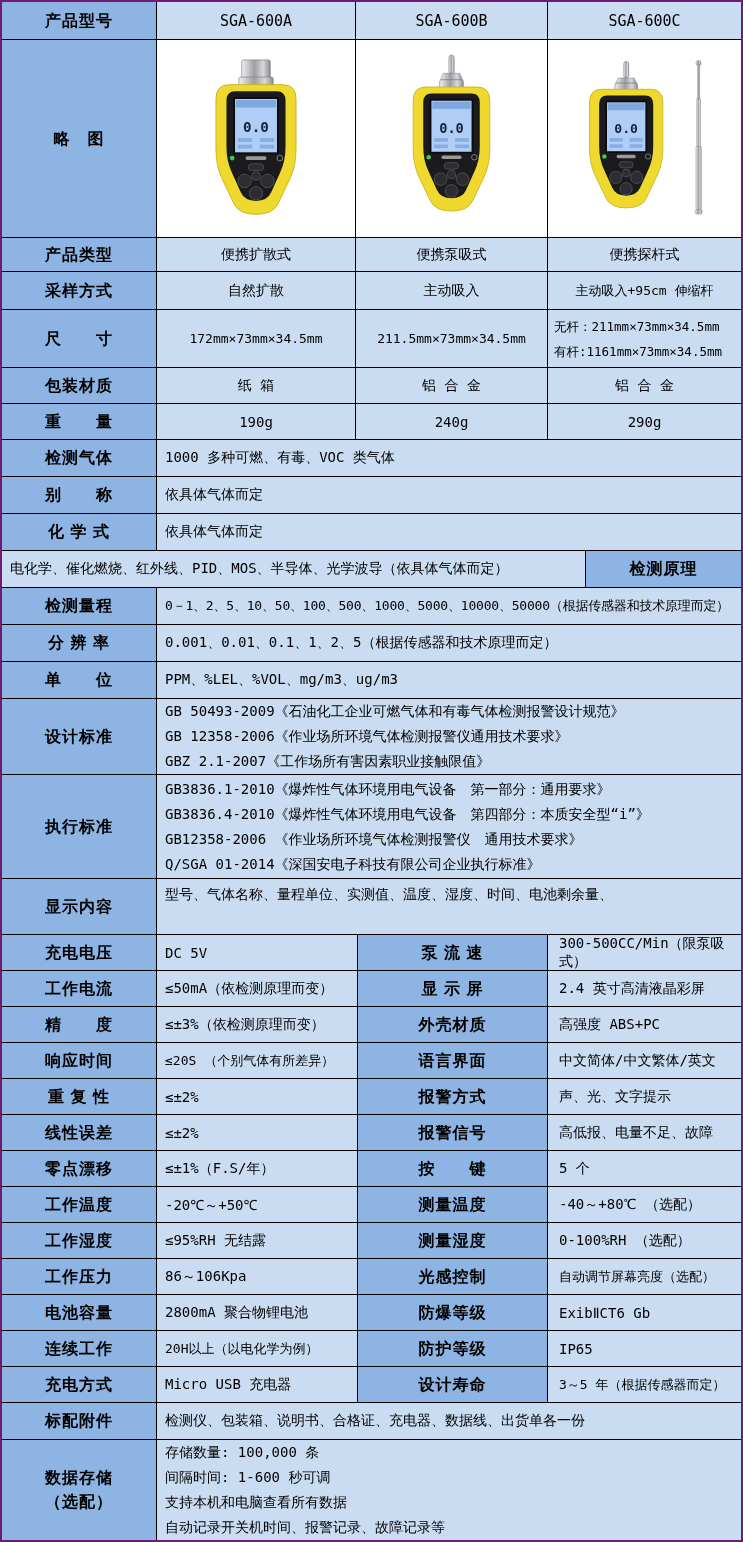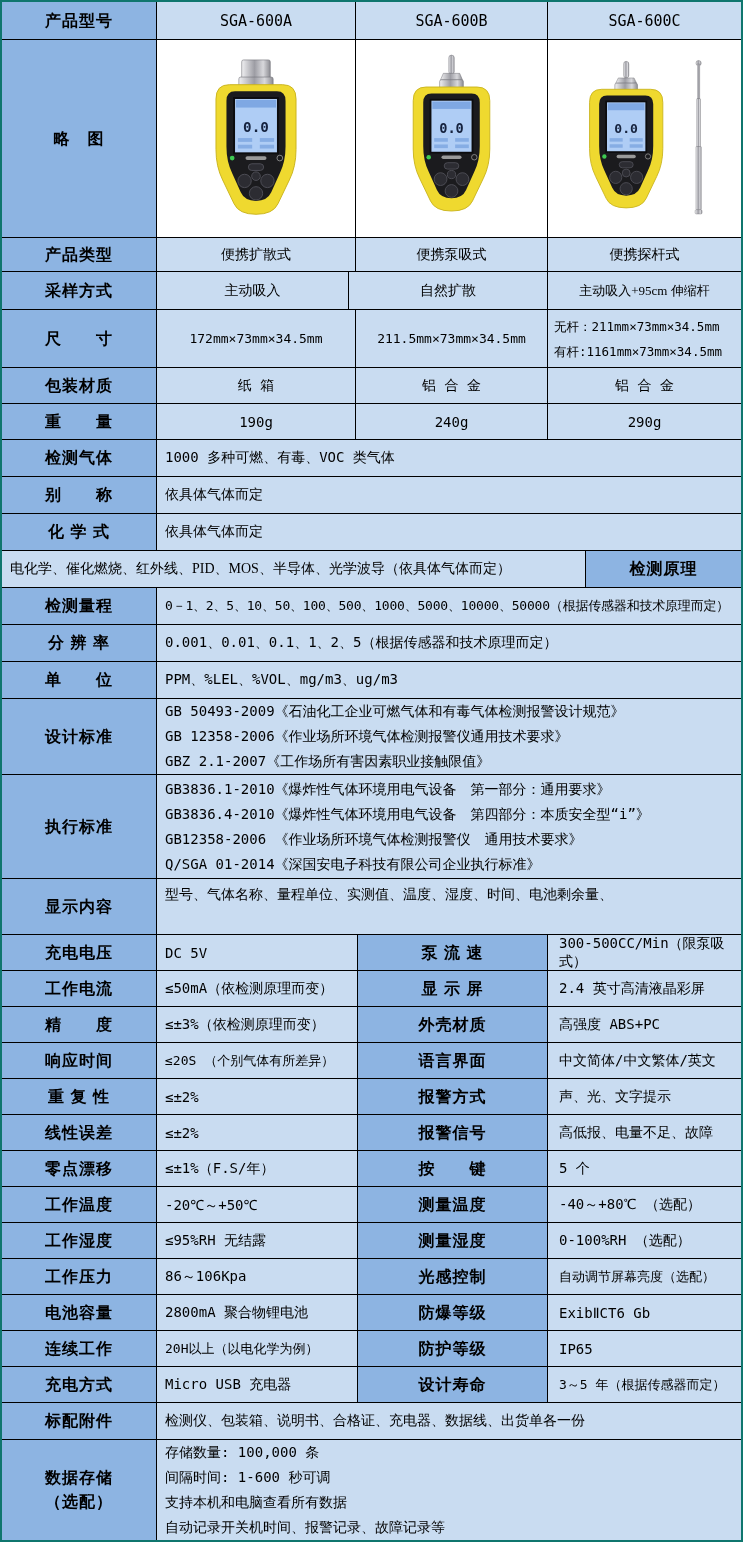--- a/index.html
+++ b/index.html
@@ -1,19 +1,19 @@
 <!DOCTYPE html>
 <html><head>
 <meta charset="utf-8">
 <style>
   html,body{margin:0;padding:0;background:#ffffff;}
   body{width:743px;font-family:"Liberation Sans",sans-serif;color:#000;}
   .spec-table{
     width:743px;height:1542px;box-sizing:border-box;
-    border:2px solid #0f766e;display:flex;flex-direction:column;overflow:hidden;
+    border:2px solid #701a75;display:flex;flex-direction:column;overflow:hidden;
     background:#C9DCF1;
   }
   .row{display:flex;border-bottom:1.5px solid #000;box-sizing:border-box;flex:0 0 auto;}
   .row:last-child{border-bottom:none;}
   .cell{box-sizing:border-box;border-right:1.5px solid #000;display:flex;align-items:center;justify-content:center;overflow:hidden;}
   .cell:last-child{border-right:none;}
   .lbl{background:#8DB4E2;font-weight:bold;font-size:16px;letter-spacing:1px;text-align:center;white-space:pre;flex-direction:column;line-height:24px;}
   .val{background:#C9DCF1;font-size:14px;font-family:"DejaVu Sans Mono","Liberation Sans",sans-serif;}
   .img-cell{background:#ffffff;padding:18px;}
   .w-l{width:155px;}
@@ -40,21 +40,21 @@
   .r-acc{height:37px;}
   .r-store{height:100px;}
   .lines{flex-direction:column;align-items:flex-start;justify-content:center;}
   .lines .line{line-height:25px;white-space:nowrap;}
   .r-exec .line{line-height:25px;}
   .r-disp .line{line-height:26px;margin-top:40px;}
   .size-c{flex-direction:column;align-items:flex-start;justify-content:center;padding-left:6px;font-size:12.5px;}
   .size-c .line{line-height:25px;white-space:nowrap;}
   .fs13{font-size:13px;}
   .tight{font-size:13px;letter-spacing:-0.2px;white-space:nowrap;}
-  .nowrap{white-space:nowrap;font-family:Liberation Serif, serif;}
+  .nowrap{white-space:nowrap;}
   svg text{font-family:"DejaVu Sans Mono","Liberation Sans",sans-serif;}
 </style>
 </head>
 <body>
 
 <div class="spec-table">
 
   <div class="row r-h">
     <div class="cell lbl w-l">产品型号</div>
     <div class="cell val hdr-model w-a">SGA-600A</div>
@@ -189,22 +189,22 @@
   </div>
 
   <div class="row r-type">
     <div class="cell lbl w-l">产品类型</div>
     <div class="cell val w-a">便携扩散式</div>
     <div class="cell val w-b">便携泵吸式</div>
     <div class="cell val w-c">便携探杆式</div>
   </div>
   <div class="row r-sample">
     <div class="cell lbl w-l">采样方式</div>
+    <div class="cell val w-a">自然扩散</div>
     <div class="cell val w-b">主动吸入</div>
-    <div class="cell val w-a">自然扩散</div>
     <div class="cell val w-c nowrap fs13">主动吸入+95cm 伸缩杆</div>
   </div>
   <div class="row r-size">
     <div class="cell lbl w-l">尺　　寸</div>
     <div class="cell val w-a fs13">172mm×73mm×34.5mm</div>
     <div class="cell val w-b fs13">211.5mm×73mm×34.5mm</div>
     <div class="cell val w-c size-c">
       <div class="line">无杆：211mm×73mm×34.5mm</div>
       <div class="line">有杆:1161mm×73mm×34.5mm</div>
     </div>

